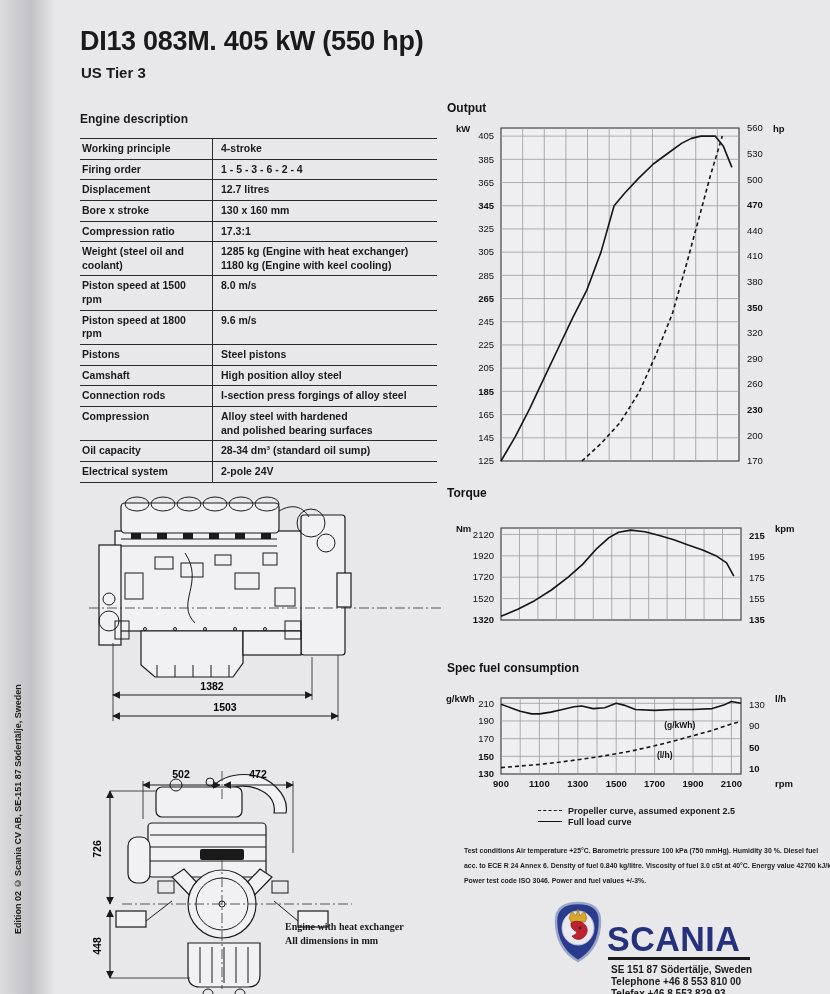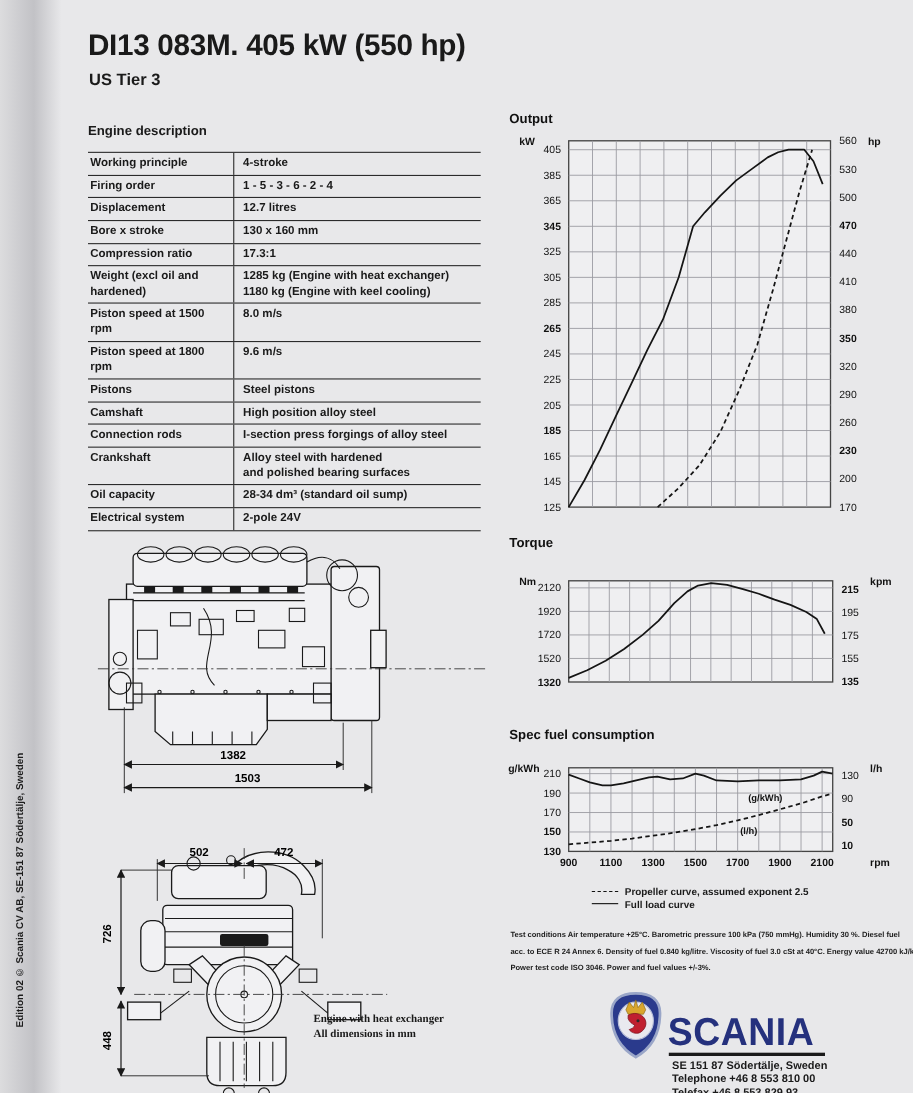--- a/index.html
+++ b/index.html
@@ -9,21 +9,21 @@
         background:linear-gradient(90deg,#dcdcde 0%,#c2c2c6 55%,#e8e8ea 100%);}
   .edition{position:absolute;left:13px;top:698px;height:236px;writing-mode:vertical-rl;
         transform:rotate(180deg);font-size:9px;font-weight:700;white-space:nowrap;color:#1c1c1c;}
   .title{position:absolute;left:80px;top:26px;font-size:27px;font-weight:700;letter-spacing:-0.3px;}
   .subtitle{position:absolute;left:81px;top:64px;font-size:15px;font-weight:700;}
   .tbl-head{position:absolute;left:80px;top:112px;font-size:12px;font-weight:700;text-align:center;}
   .spec-table{position:absolute;left:80px;top:138px;width:357px;border-bottom:1.5px solid #2b2b2b;}
   .t-row{display:flex;border-top:1.5px solid #2b2b2b;}
   .t-label{width:126px;padding:3px 4px 3px 2px;font-size:10.5px;font-weight:700;line-height:1.3;}
   .t-value{flex:1;border-left:1.5px solid #2b2b2b;padding:3px 4px 3px 8px;font-size:10.5px;font-weight:700;line-height:1.3;}
-  .chart{position:absolute;left:460px;}
+  .chart{position:absolute;left:444px;}
   #chart-output{top:100px;width:370px;height:375px;}
   #chart-torque{top:485px;width:370px;height:160px;}
   #chart-fuel{top:660px;width:370px;height:150px;}
   .legend{position:absolute;left:538px;top:805px;font-size:9px;font-weight:700;}
   .legend-row{display:flex;align-items:center;height:11px;}
   .legend-sample{display:inline-block;width:24px;margin-right:6px;border-top:1.6px solid #111;}
   .legend-sample.dashed{border-top-style:dashed;}
   .testcond{position:absolute;left:464px;top:843px;font-size:6.9px;font-weight:700;color:#1c1c1c;}
   .testcond div{white-space:nowrap;line-height:15px;}
   .drawing{position:absolute;}
@@ -73,21 +73,21 @@
           <div>130 x 160 mm</div>
         </div>
       </div>
       <div class="t-row">
         <div class="t-label">Compression ratio</div>
         <div class="t-value">
           <div>17.3:1</div>
         </div>
       </div>
       <div class="t-row">
-        <div class="t-label">Weight (excl oil and hardened)</div>
+        <div class="t-label">Weight (steel oil and coolant)</div>
         <div class="t-value">
           <div>1285 kg (Engine with heat exchanger)</div>
           <div>1180 kg (Engine with keel cooling)</div>
         </div>
       </div>
       <div class="t-row">
         <div class="t-label">Piston speed at 1500 rpm</div>
         <div class="t-value">
           <div>8.0 m/s</div>
         </div>
@@ -110,21 +110,21 @@
           <div>High position alloy steel</div>
         </div>
       </div>
       <div class="t-row">
         <div class="t-label">Connection rods</div>
         <div class="t-value">
           <div>I-section press forgings of alloy steel</div>
         </div>
       </div>
       <div class="t-row">
-        <div class="t-label">Crankshaft</div>
+        <div class="t-label">Compression</div>
         <div class="t-value">
           <div>Alloy steel with hardened</div>
           <div>and polished bearing surfaces</div>
         </div>
       </div>
       <div class="t-row">
         <div class="t-label">Oil capacity</div>
         <div class="t-value">
           <div>28-34 dm³ (standard oil sump)</div>
         </div>

